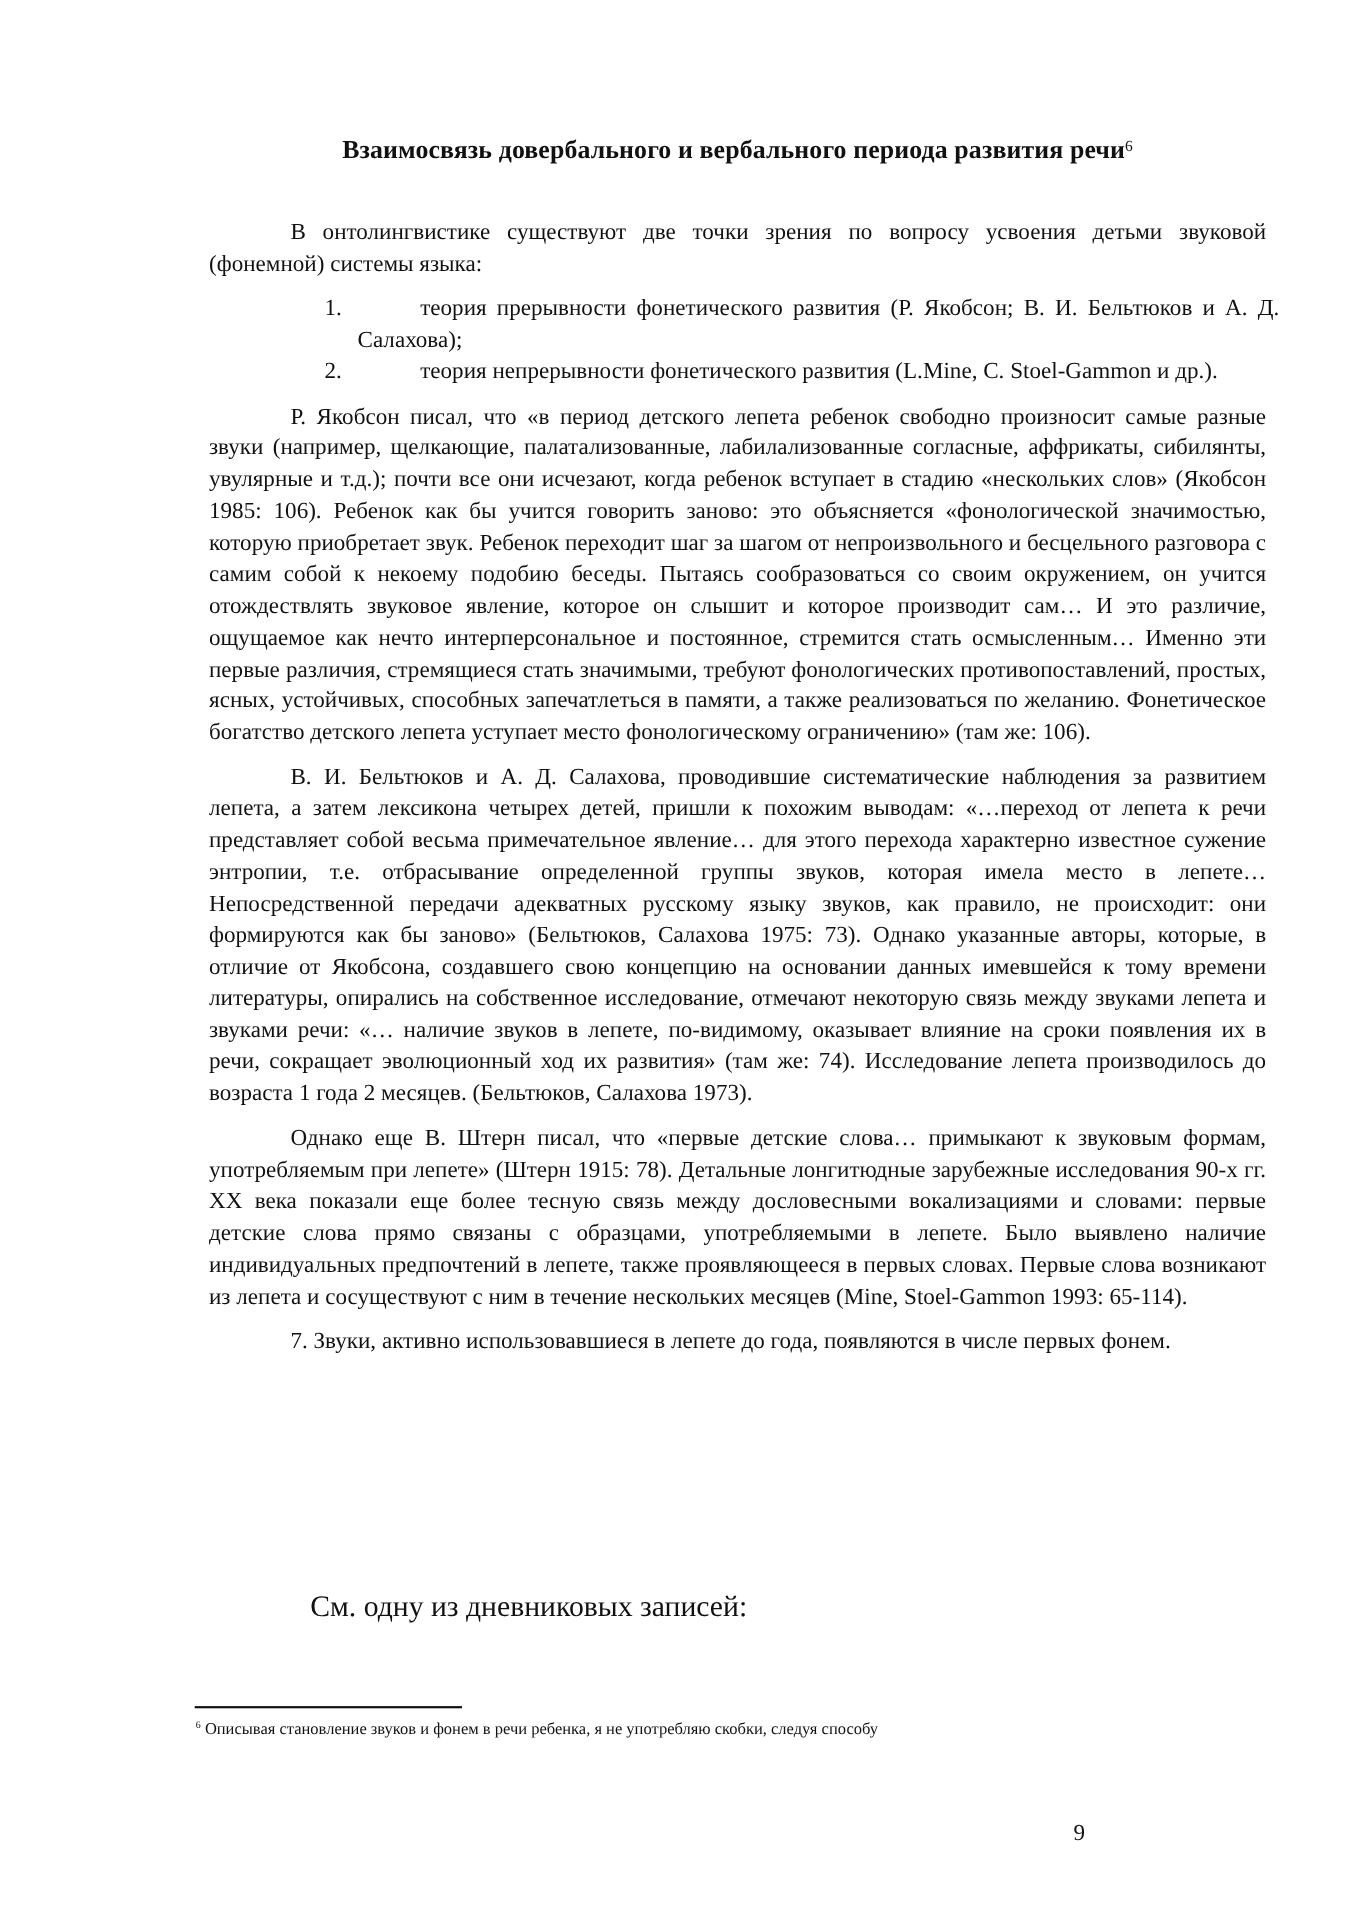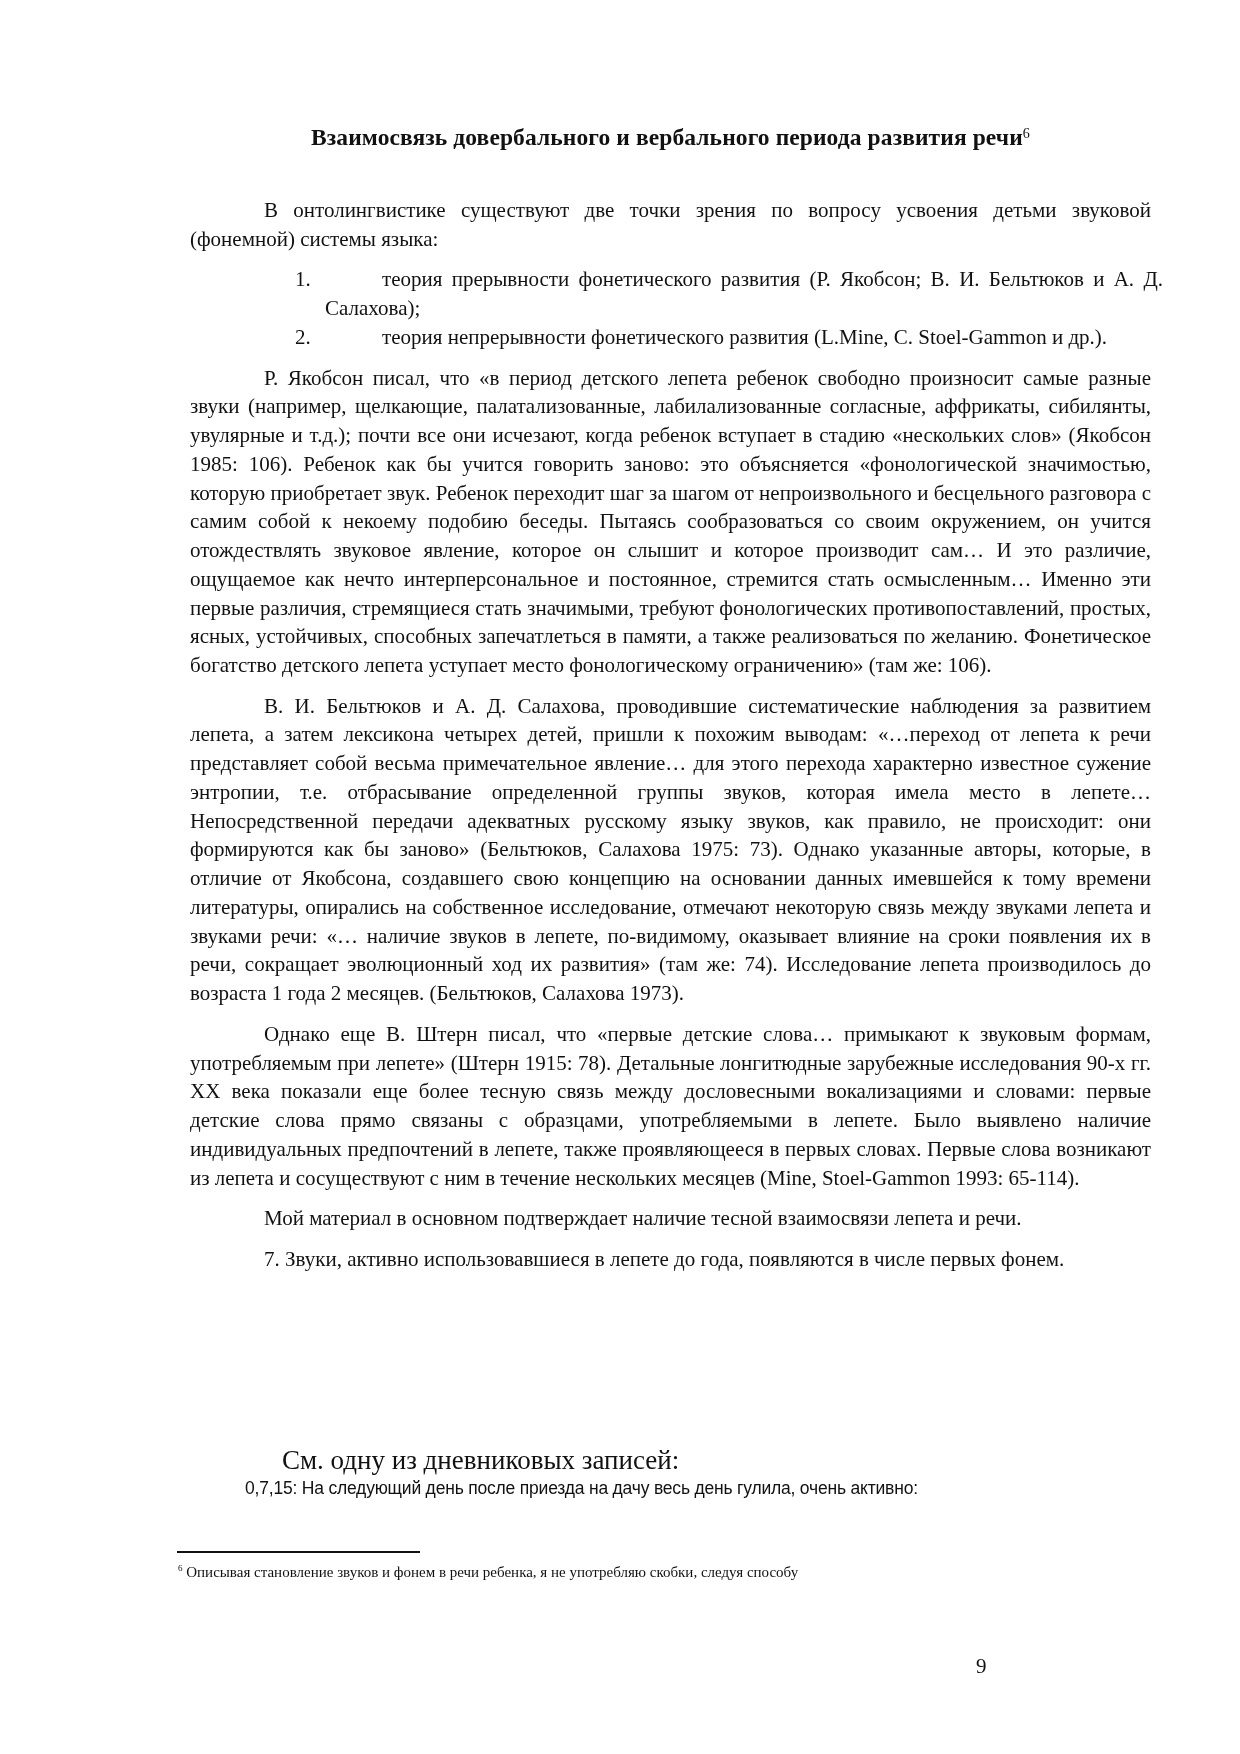--- a/index.html
+++ b/index.html
@@ -117,28 +117,26 @@
 
   <div class="body">
     <p class="p">В онтолингвистике существуют две точки зрения по вопросу усвоения детьми звуковой (фонемной) системы языка:</p>
 
     <p class="list-item"><span class="num">1.</span><span>теория прерывности фонетического развития (Р. Якобсон; В. И. Бельтюков и А. Д. Салахова);</span></p>
     <p class="list-item"><span class="num">2.</span><span>теория непрерывности фонетического развития (L.Mine, С. Stoel-Gammon и др.).</span></p>
 
     <p class="p">Р. Якобсон писал, что «в период детского лепета ребенок свободно произносит самые разные звуки (например, щелкающие, палатализованные, лабилализованные согласные, аффрикаты, сибилянты, увулярные и т.д.); почти все они исчезают, когда ребенок вступает в стадию «нескольких слов» (Якобсон 1985: 106). Ребенок как бы учится говорить заново: это объясняется «фонологической значимостью, которую приобретает звук. Ребенок переходит шаг за шагом от непроизвольного и бесцельного разговора с самим собой к некоему подобию беседы. Пытаясь сообразоваться со своим окружением, он учится отождествлять звуковое явление, которое он слышит и которое производит сам… И это различие, ощущаемое как нечто интерперсональное и постоянное, стремится стать осмысленным… Именно эти первые различия, стремящиеся стать значимыми, требуют фонологических противопоставлений, простых, ясных, устойчивых, способных запечатлеться в памяти, а также реализоваться по желанию. Фонетическое богатство детского лепета уступает место фонологическому ограничению» (там же: 106).</p>
     <p class="p">В. И. Бельтюков и А. Д. Салахова, проводившие систематические наблюдения за развитием  лепета, а затем лексикона четырех детей, пришли к похожим выводам: «…переход от лепета к речи представляет собой весьма примечательное явление… для этого перехода характерно известное сужение энтропии, т.е. отбрасывание определенной группы звуков, которая имела место в лепете… Непосредственной передачи адекватных русскому языку звуков, как правило, не происходит: они формируются как бы заново» (Бельтюков, Салахова 1975: 73). Однако указанные авторы, которые, в отличие от Якобсона, создавшего свою концепцию на основании данных имевшейся к тому времени литературы, опирались на собственное исследование, отмечают некоторую связь между звуками лепета и звуками речи: «… наличие звуков в лепете, по-видимому, оказывает влияние на сроки появления их в речи, сокращает эволюционный ход их развития» (там же: 74). Исследование лепета производилось до возраста 1 года 2 месяцев. (Бельтюков, Салахова 1973).</p>
     <p class="p">Однако еще В. Штерн писал, что «первые детские слова… примыкают к звуковым формам, употребляемым при лепете» (Штерн 1915: 78). Детальные лонгитюдные зарубежные исследования 90-х гг. XX века показали еще более тесную связь между дословесными вокализациями и словами: первые детские слова прямо связаны с образцами, употребляемыми в лепете. Было выявлено наличие индивидуальных предпочтений в лепете, также проявляющееся в первых словах. Первые слова возникают из лепета и сосуществуют с ним в течение нескольких месяцев (Mine, Stoel-Gammon 1993: 65-114).</p>
-    <p class="p">Мой материал в основном подтверждает наличие тесной взаимосвязи лепета и речи.</p>
     <p class="p">7. Звуки, активно использовавшиеся в лепете до года, появляются в числе первых фонем.</p>
   </div>
 
   <div class="see">См. одну из дневниковых записей:</div>
 
   <div class="diary">
-    <div>0,7,15: На следующий день после приезда на дачу весь день гулила, очень активно:</div>
   </div>
 
   <div class="fn-rule"></div>
 
   <div class="fn-text">
     <div><sup>6</sup>&nbsp;<span>Описывая становление звуков и фонем в речи ребенка, я не употребляю скобки, следуя способу</span></div>
   </div>
 
   <div class="page-number">9</div>
 

